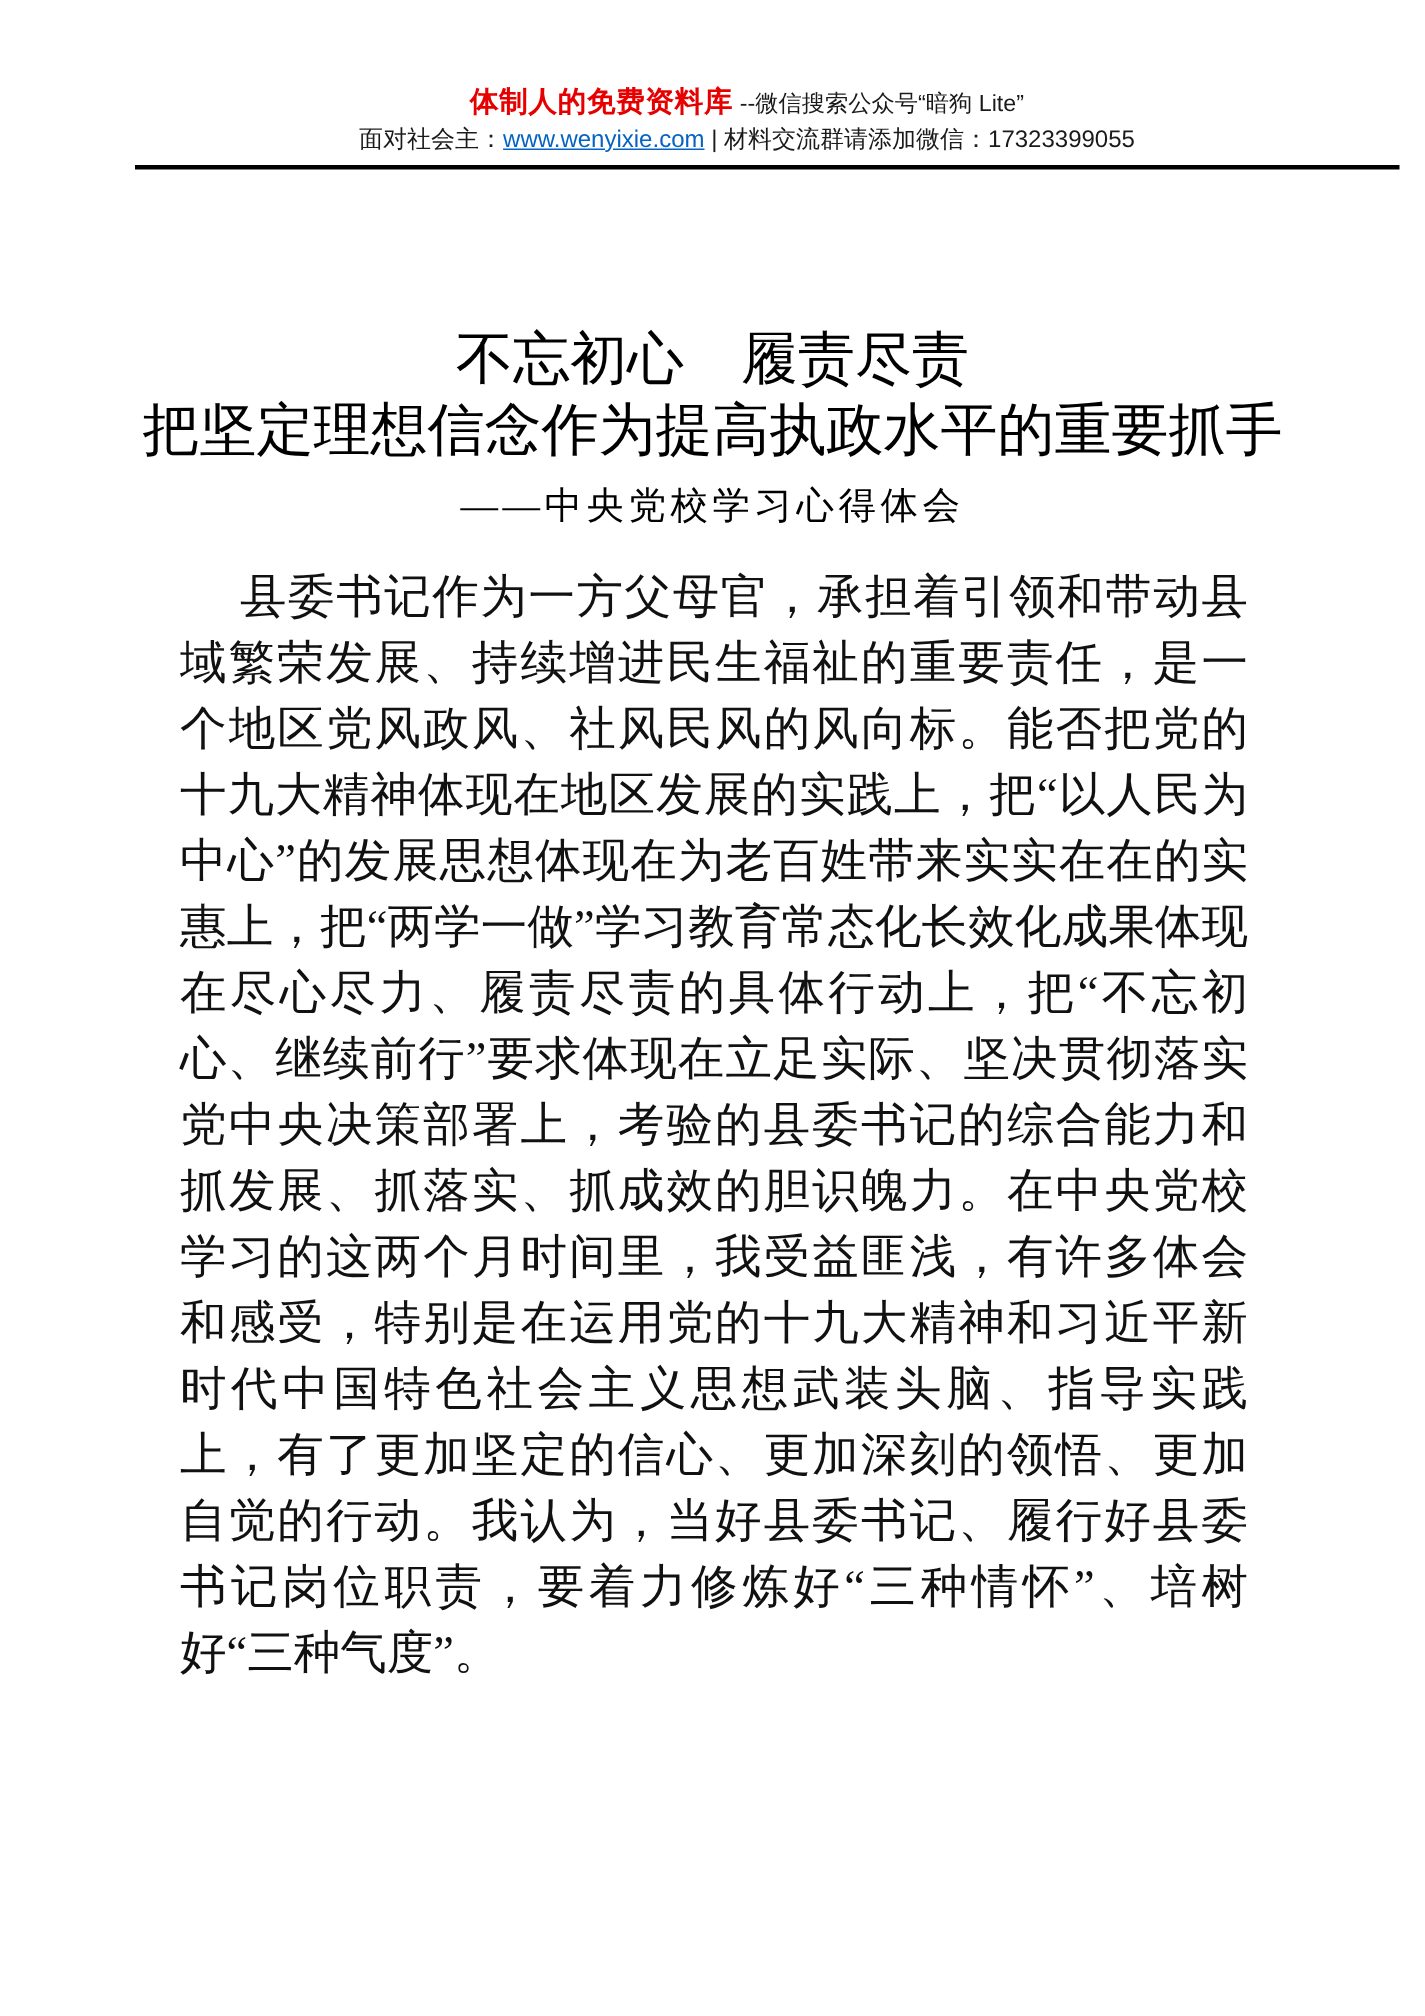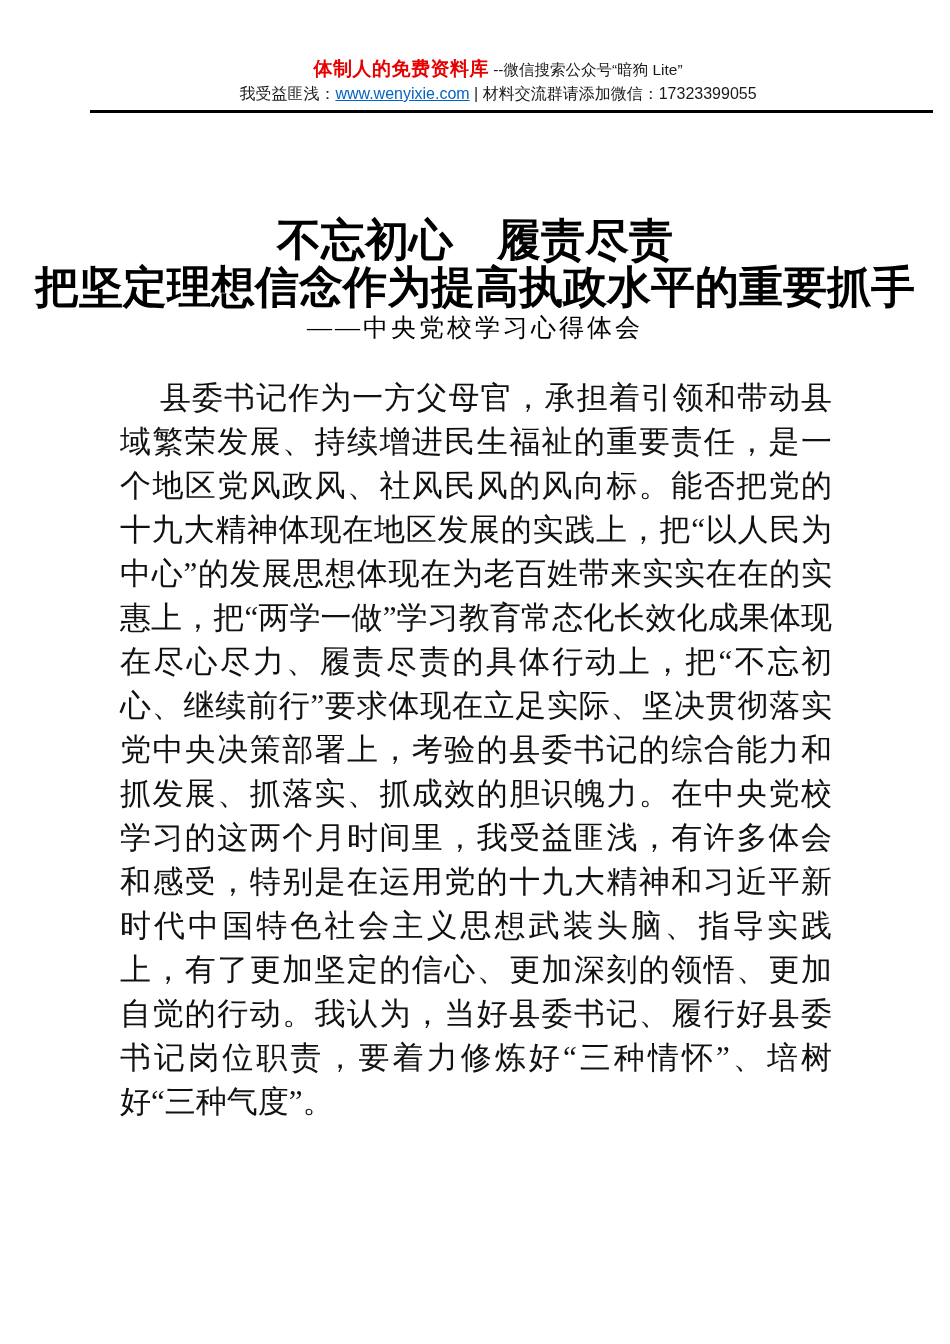--- a/index.html
+++ b/index.html
@@ -77,29 +77,30 @@
 
   
   .title-block {
     position: absolute;
     top: 217px;
     left: 0;
     width: 100%;
     text-align: center;
   }
   .title-line {
-    font-size: 44px;
-    font-weight: 700;
+    font-size: 38px;
+    font-weight: 400;
     line-height: 47px;
     letter-spacing: 0px;
     white-space: nowrap;
   }
   .subtitle {
     font-size: 25px;
     line-height: 34px;
+    margin-top: 10px;
     letter-spacing: 3px;
     white-space: nowrap;
   }
 
   
   .body-text {
     position: absolute;
     top: 376px;
     left: 120px;
     width: 712px;
@@ -122,21 +123,21 @@
 </head>
 <body>
 
 <div class="page">
 
   <div class="header">
     <div class="header-line1">
       <span class="brand">体制人的免费资料库</span><span class="brand-tagline"> --微信搜索公众号“暗狗 Lite”</span>
     </div>
     <div class="header-line2">
-      <span>我受益匪浅：</span><span class="weblink">www.wenyixie.com</span><span> | </span><span>材料交流群请添加微信：17323399055</span>
+      <span>面对社会主：</span><span class="weblink">www.wenyixie.com</span><span> | </span><span>材料交流群请添加微信：17323399055</span>
     </div>
   </div>
 
   <div class="header-divider"></div>
 
 
   <div class="title-block">
     <div class="title-line">不忘初心　履责尽责</div>
     <div class="title-line">把坚定理想信念作为提高执政水平的重要抓手</div>
     <div class="subtitle">——中央党校学习心得体会</div>

